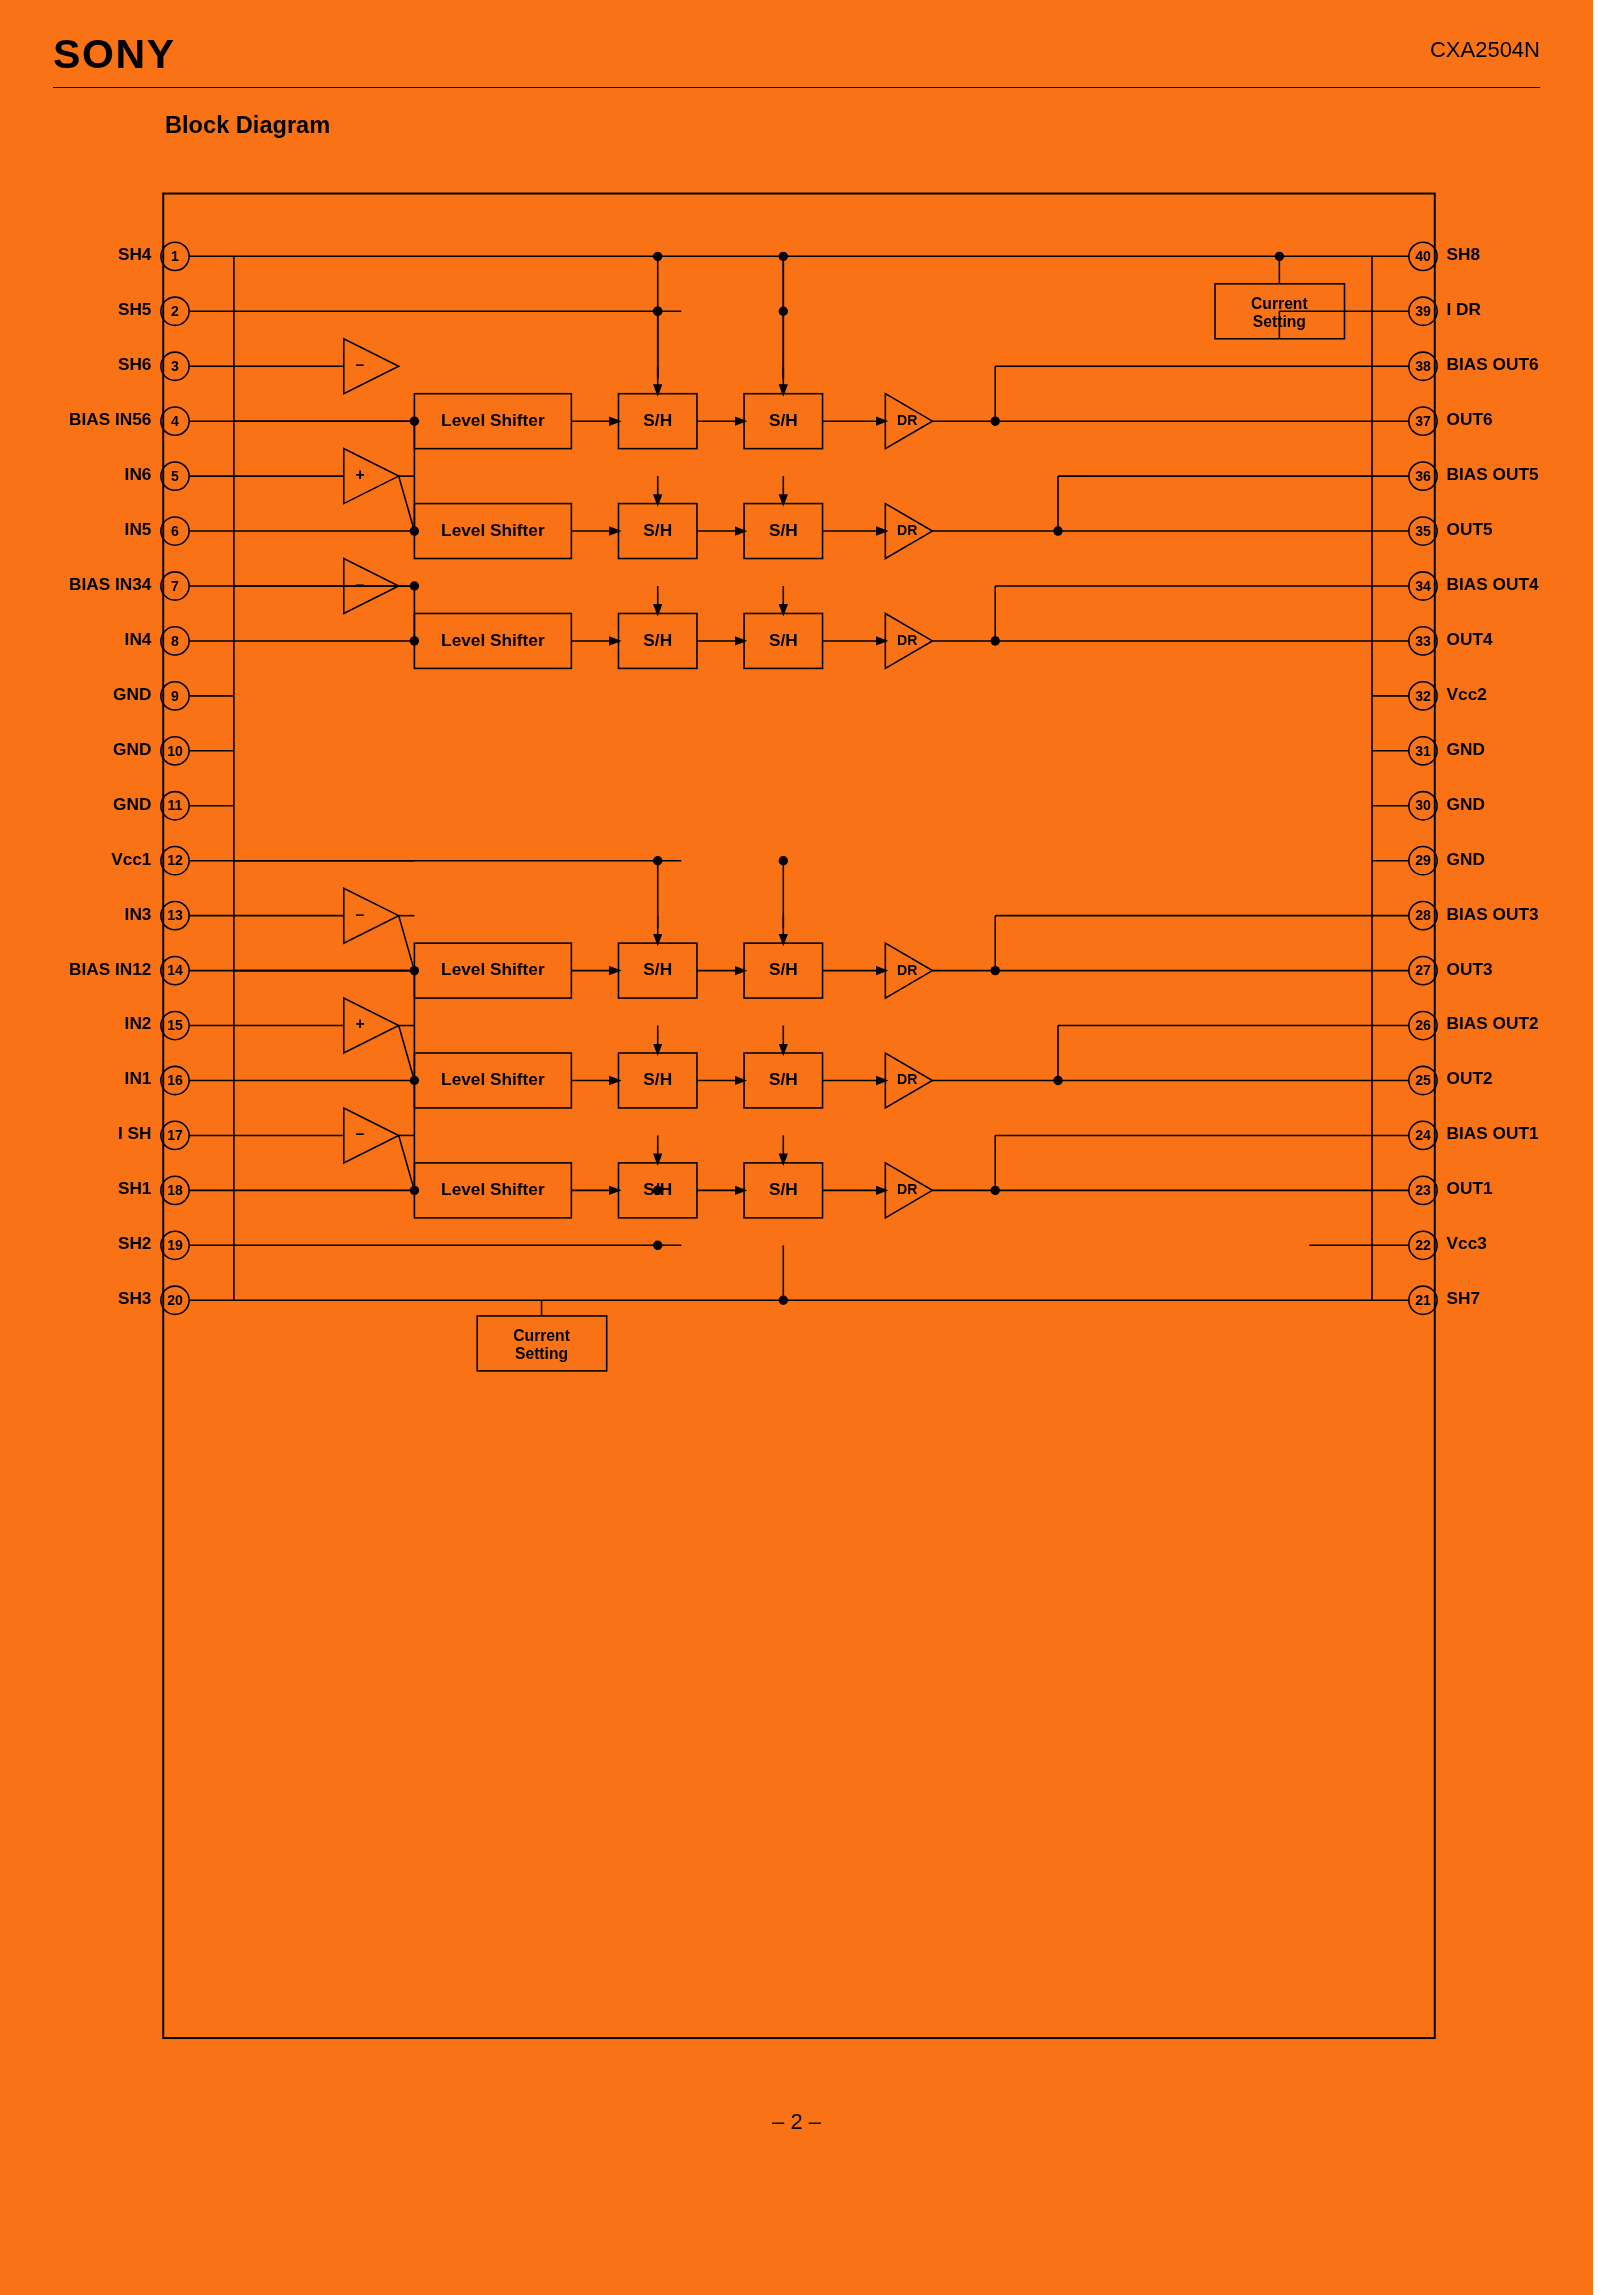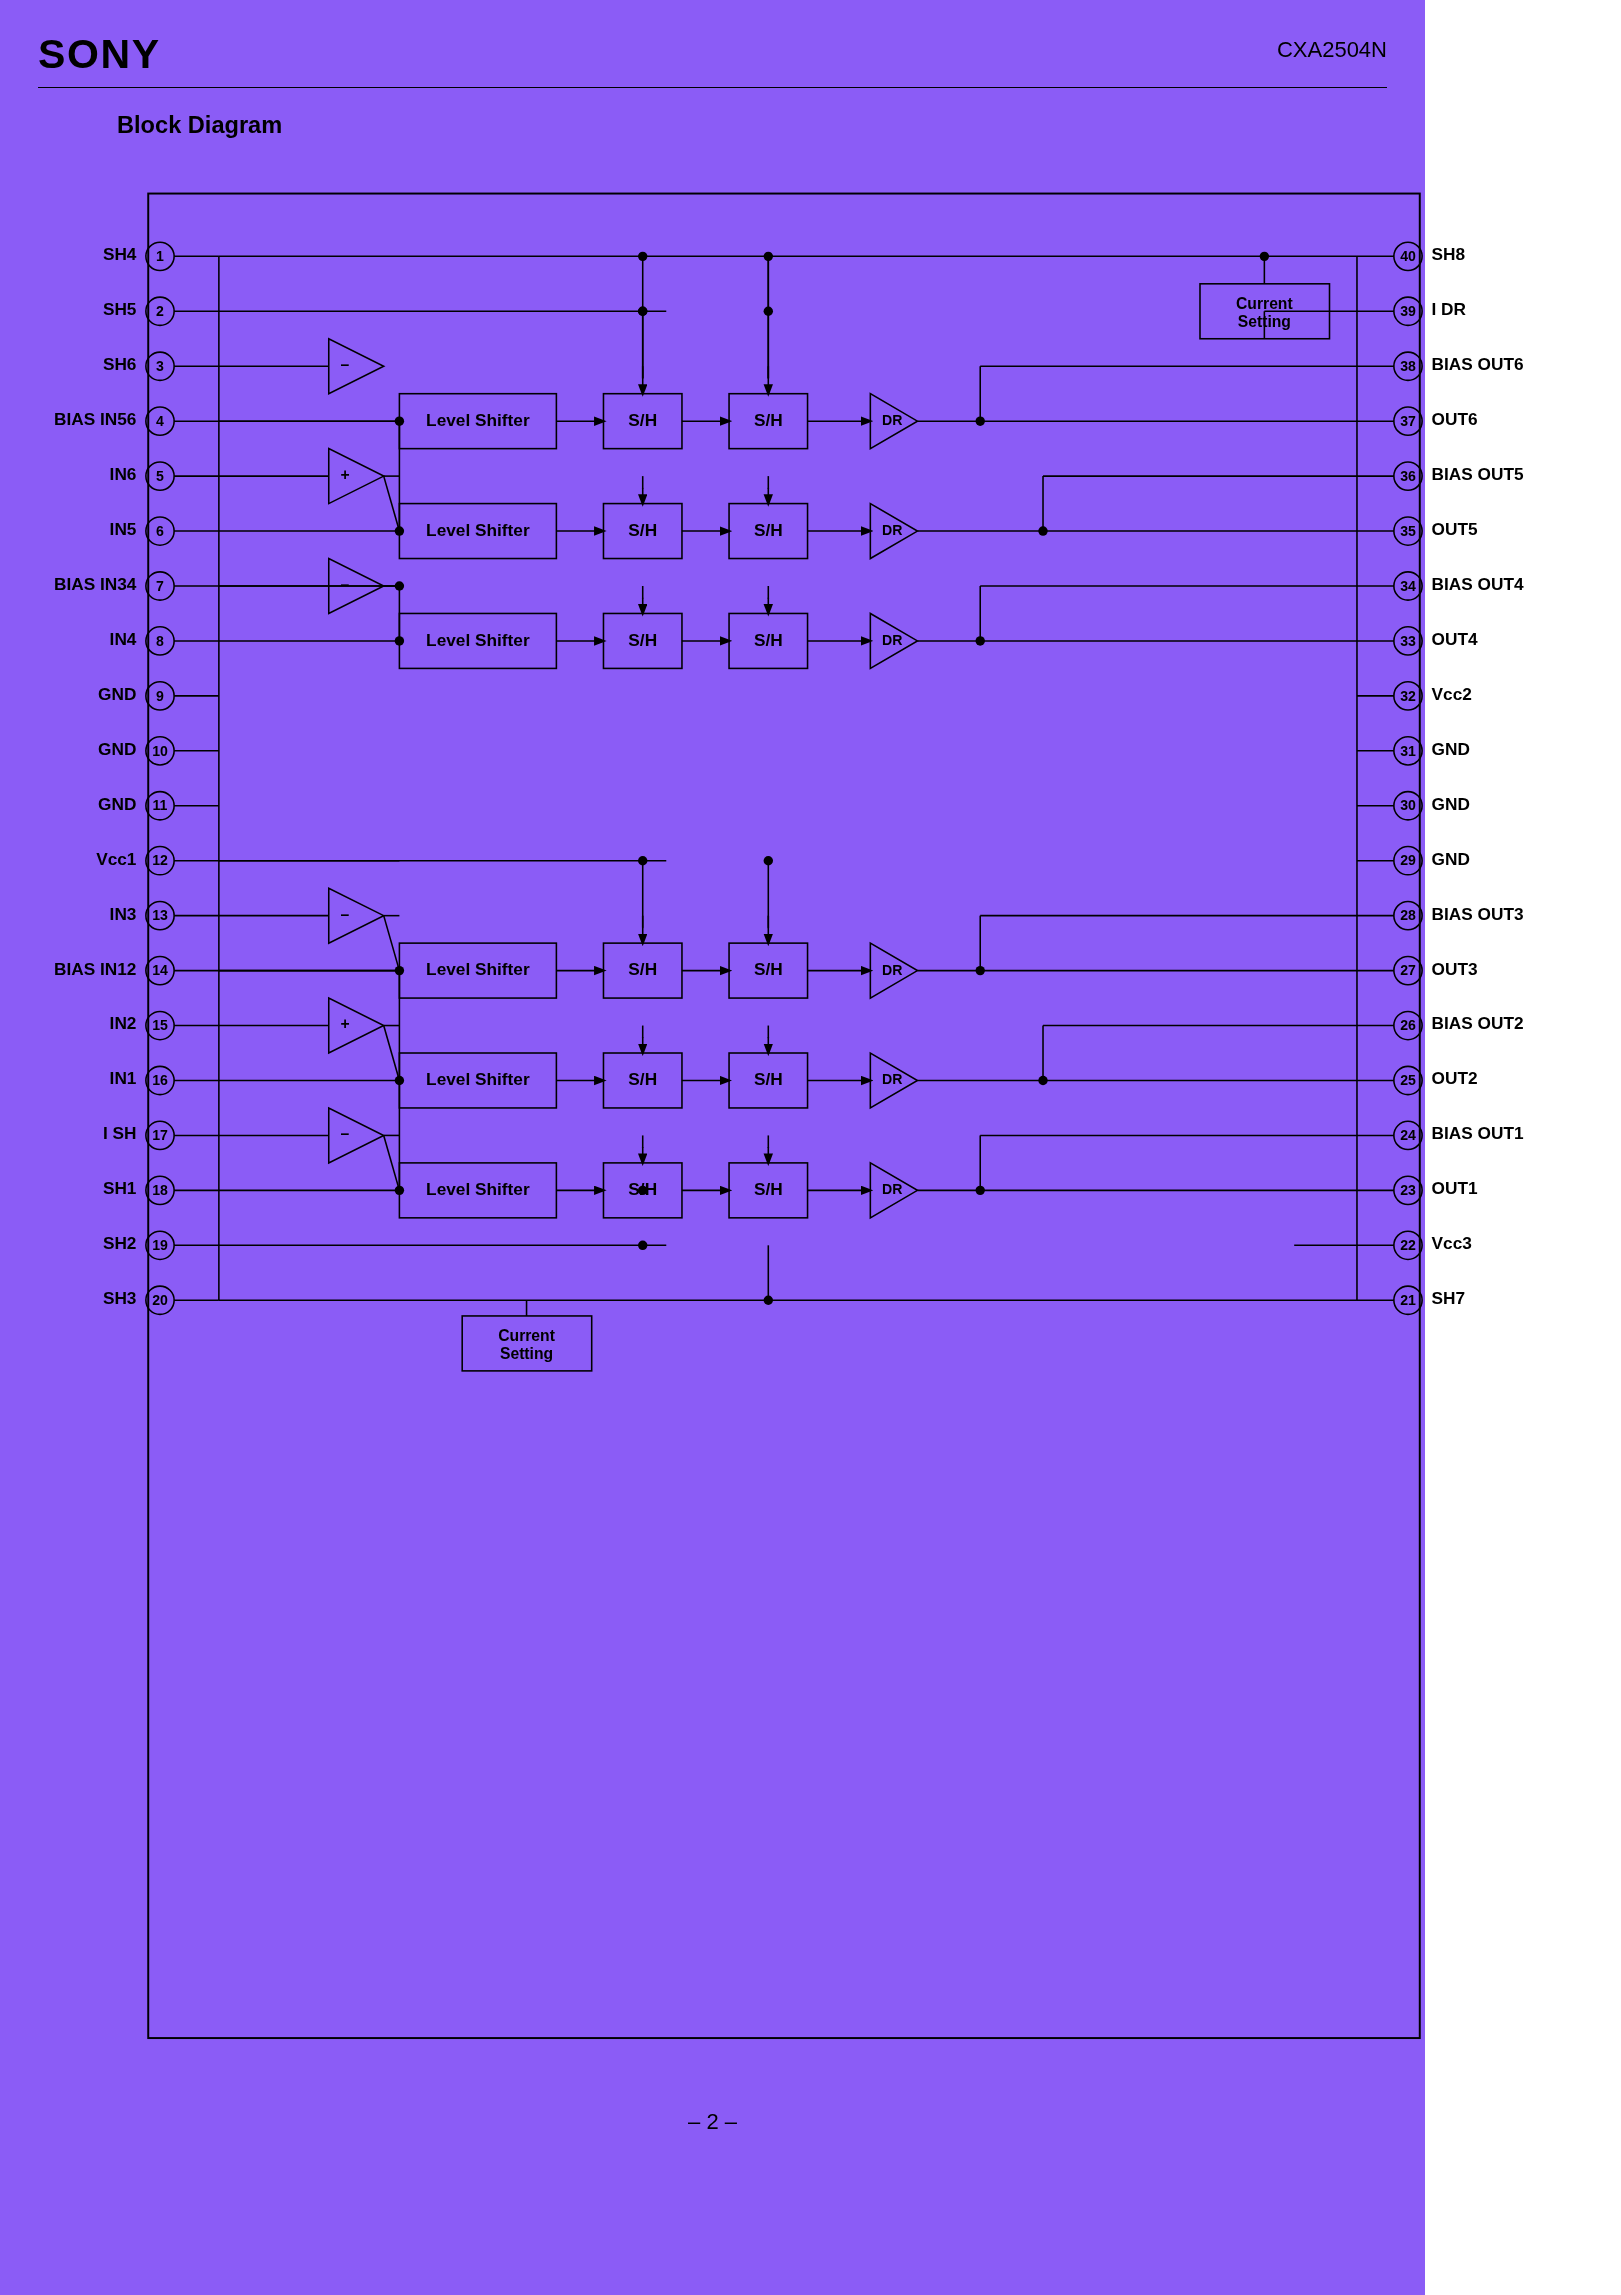--- a/index.html
+++ b/index.html
@@ -4,24 +4,24 @@
   <style>
     * { box-sizing: border-box; margin: 0; padding: 0; }
     body {
       background: #fff;
       font-family: Arial, sans-serif;
       width: 1622px;
       min-height: 2295px;
       position: relative;
     }
     .page {
-      width: 1425px;
+      width: 1593px;
       min-height: 2295px;
-      background: #8b5cf6;
-      padding: 31px 38px;
+      background: #f97316;
+      padding: 31px 53px;
       position: relative;
     }
     .header {
       display: flex;
       justify-content: space-between;
       align-items: flex-start;
       border-bottom: 1.6px solid #000;
       padding-bottom: 9.4px;
       margin-bottom: 23.6px;
     }
@@ -36,21 +36,21 @@
       font-size: 22px;
       font-weight: normal;
       color: #000;
       padding-top: 6.3px;
       text-align: center;
     }
     .section-title {
       font-size: 23.6px;
       font-weight: bold;
       margin-bottom: 31px;
-      margin-left: 79px;
+      margin-left: 112px;
     }
     .diagram-container {
       position: relative;
       width: 1492px;
       height: 1923px;
       margin: 0 auto;
       font-weight: bold;
     }
     svg.block-diagram {
       width: 100%;

